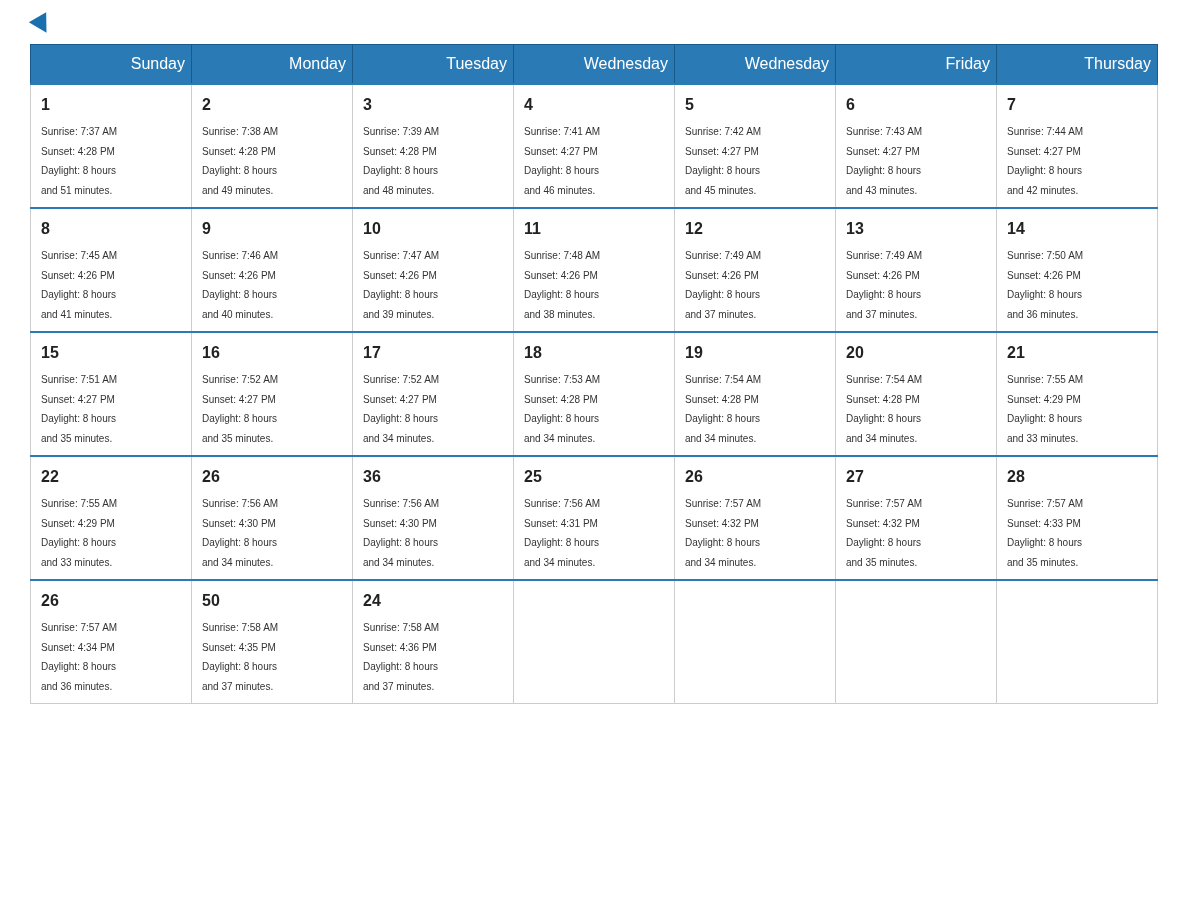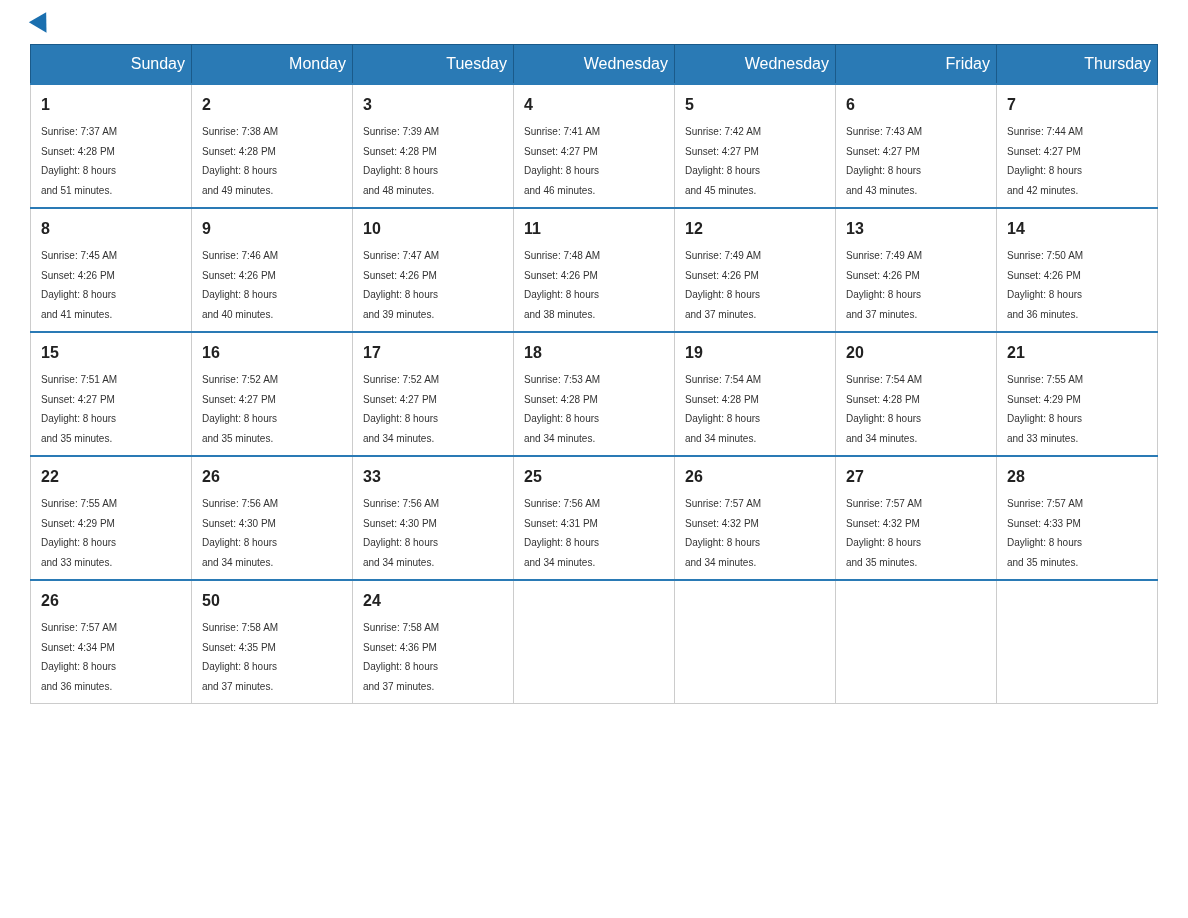--- a/index.html
+++ b/index.html
@@ -225,21 +225,21 @@
       <tr class="week-row">
         <td>
         <span class="day-num">22</span>
         <span class="day-info">Sunrise: 7:55 AM<br>Sunset: 4:29 PM<br>Daylight: 8 hours<br>and 33 minutes.</span>
       </td>
         <td>
         <span class="day-num">26</span>
         <span class="day-info">Sunrise: 7:56 AM<br>Sunset: 4:30 PM<br>Daylight: 8 hours<br>and 34 minutes.</span>
       </td>
         <td>
-        <span class="day-num">33</span>
+        <span class="day-num">36</span>
         <span class="day-info">Sunrise: 7:56 AM<br>Sunset: 4:30 PM<br>Daylight: 8 hours<br>and 34 minutes.</span>
       </td>
         <td>
         <span class="day-num">25</span>
         <span class="day-info">Sunrise: 7:56 AM<br>Sunset: 4:31 PM<br>Daylight: 8 hours<br>and 34 minutes.</span>
       </td>
         <td>
         <span class="day-num">26</span>
         <span class="day-info">Sunrise: 7:57 AM<br>Sunset: 4:32 PM<br>Daylight: 8 hours<br>and 34 minutes.</span>
       </td>

